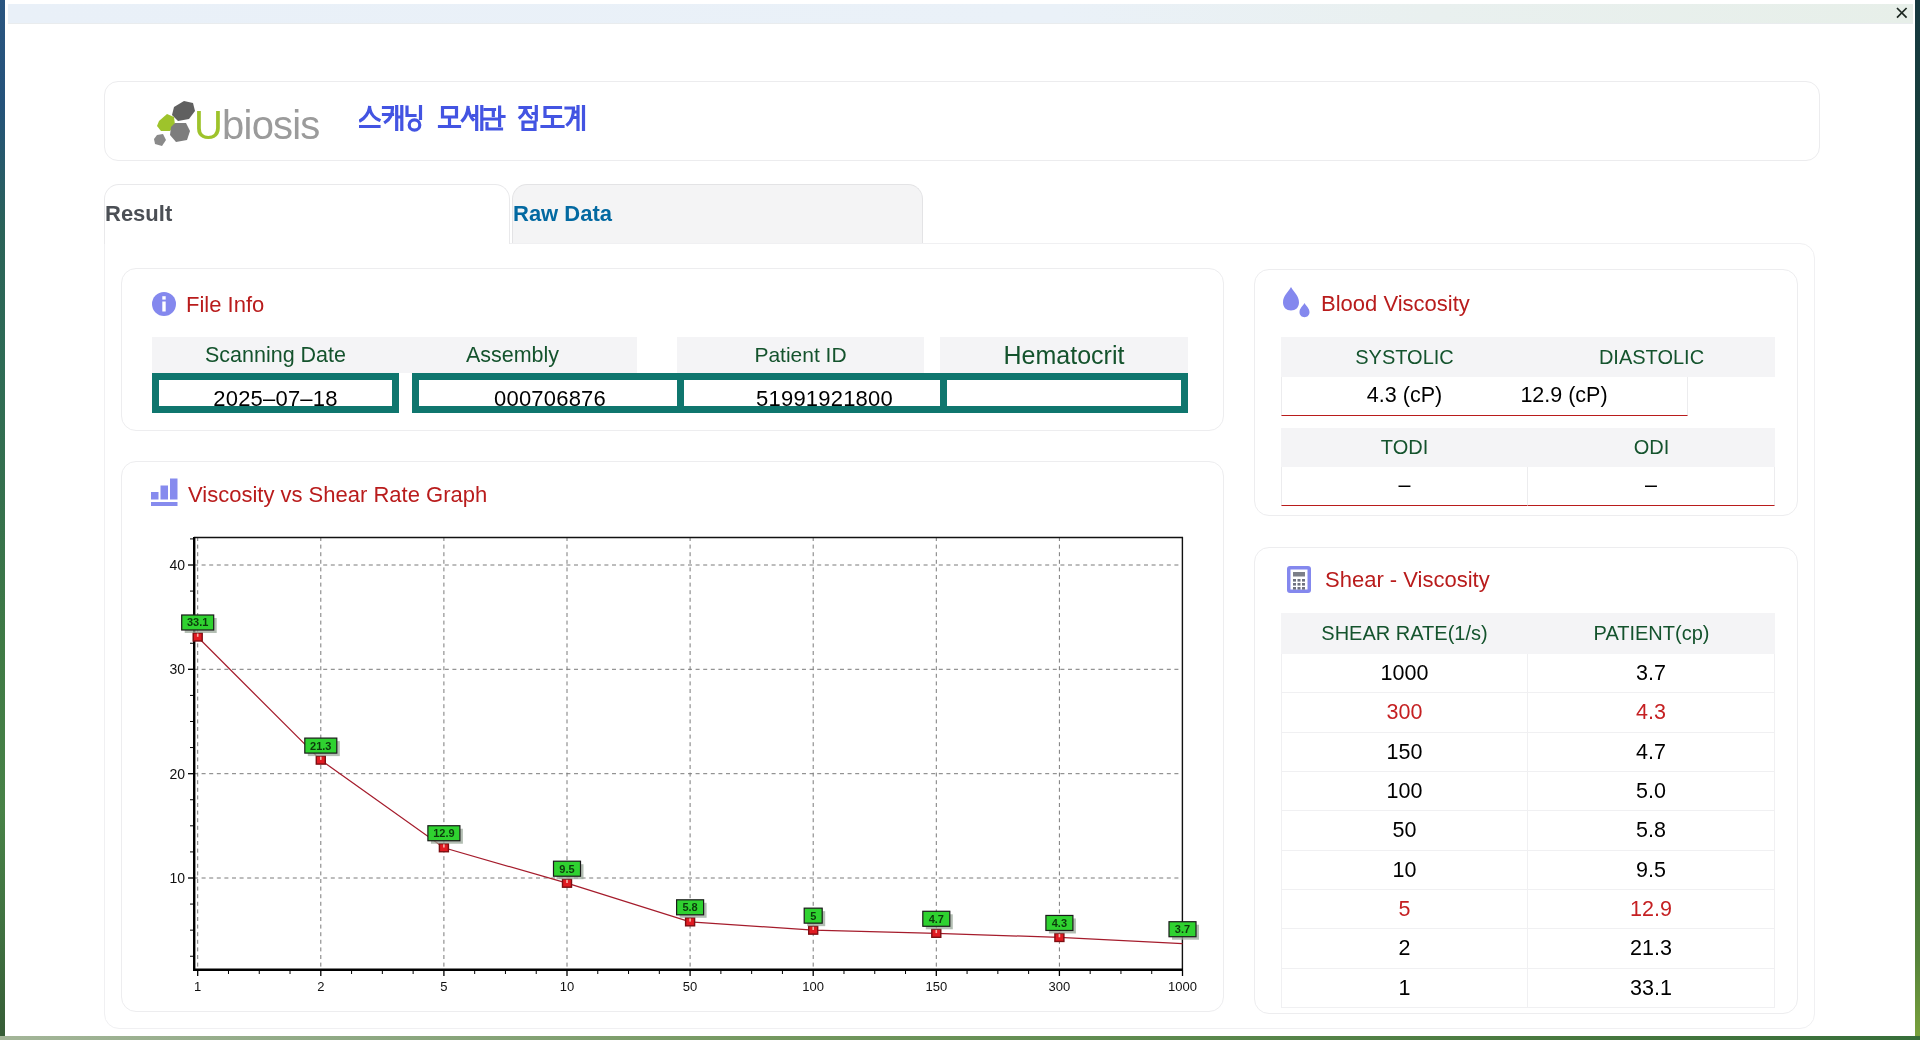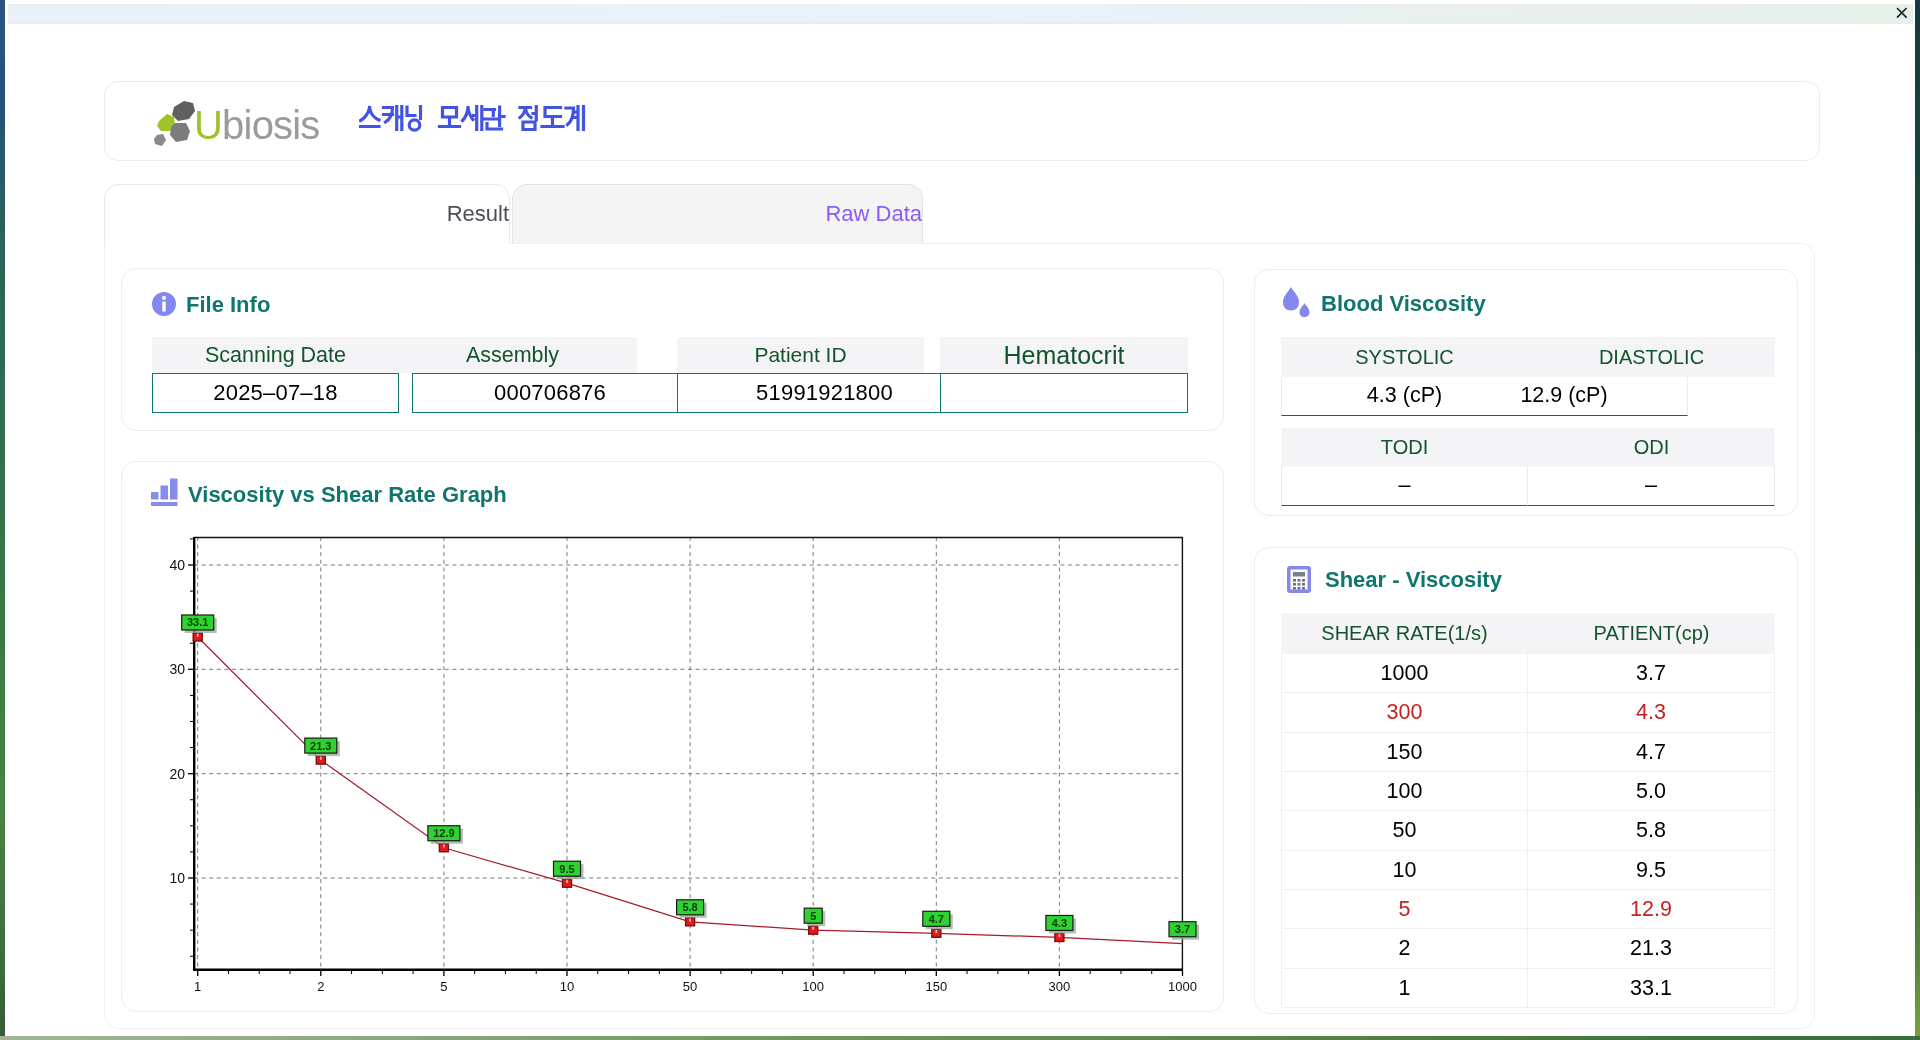--- a/index.html
+++ b/index.html
@@ -8,47 +8,47 @@
 .abs{position:absolute}
 #edgeL{left:0;top:0;width:5px;height:1040px;background:linear-gradient(180deg,#2a5580 0%,#24527a 10%,#2a6258 22%,#2e6b55 35%,#35704d 48%,#3f7a45 62%,#488247 78%,#3f7040 90%,#365c36 100%)}
 #edgeR{right:0;top:0;width:5px;height:1040px;background:linear-gradient(180deg,#16383f 0%,#1b4a39 30%,#245831 55%,#2c6433 75%,#55833a 92%,#7aa23c 100%)}
 #edgeB{left:0;bottom:0;width:1920px;height:4px;background:linear-gradient(90deg,#a3b598 0%,#8fa984 18%,#74985f 40%,#5d8a4e 60%,#49793f 80%,#376e3a 100%)}
 #win{left:5px;top:0;width:1910px;height:1036px;background:#fff}
 #titlebar{left:8px;top:4px;width:1905px;height:20px;background:linear-gradient(90deg,#e9f0f8 0%,#eaf1f8 55%,#e9f0ef 75%,#e7efe9 100%);border-bottom:1px solid #e9ecee}
 #hdrcard{left:104px;top:81px;width:1716px;height:80px;background:#fff;border:1px solid #ececee;border-radius:14px}
 #tabResult{left:104px;top:184px;width:406px;height:60px;background:#fff;border:1px solid #e9e9eb;border-bottom:none;border-radius:15px 15px 0 0;z-index:3}
 #tabRaw{left:512px;top:184px;width:411px;height:59px;background:#f4f4f5;border:1px solid #e3e3e5;border-bottom:none;border-radius:15px 15px 0 0;z-index:1}
 #panel{left:104px;top:243px;width:1711px;height:786px;background:#fff;border:1px solid #f0f0f2;border-radius:0 15px 15px 15px;z-index:2}
-.tabtxt{width:100%;text-align:right;top:16px;font-size:22px;font-weight:normal}
+.tabtxt{width:100%;text-align:left;top:16px;font-size:22px;font-weight:bold}
 .card{background:#fff;border:1px solid #ededef;border-radius:15px;z-index:4}
 #cardFile{left:121px;top:268px;width:1103px;height:163px}
 #cardGraph{left:121px;top:461px;width:1103px;height:551px}
 #cardBlood{left:1254px;top:269px;width:544px;height:247px}
 #cardShear{left:1254px;top:547px;width:544px;height:467px}
 .z{z-index:5}
-.ctitle{font-size:22px;font-weight:bold;color:#0f766e}
+.ctitle{font-size:22px;font-weight:normal;color:#b91c1c}
 .ghead{background:#f4f4f6;color:#14532d;font-size:20px;text-align:center}
-.vcell{background:#fff;text-align:center;color:#000;font-size:22px;border:1px solid #0f766e}
+.vcell{background:#fff;text-align:center;color:#000;font-size:22px;border:7px solid #0f766e}
 .tcell{background:#fff;text-align:center;color:#000;font-size:21.5px;border-right:1px solid #ececee;border-bottom:1px solid #b91c1c}
 .tfirst{border-left:1px solid #ececee}
 .red{color:#c52022}
 </style>
 </head>
 <body>
 <div id="edgeL" class="abs"></div>
 <div id="edgeR" class="abs"></div>
 <div id="edgeB" class="abs"></div>
 <div id="win" class="abs"></div>
 <div id="titlebar" class="abs"></div>
 <svg class="abs" style="left:1894px;top:5px" width="16" height="16" viewBox="0 0 16 16">
     <path d="M3 3 L12.6 12.6 M12.6 3 L3 12.6" stroke="#1c2721" stroke-width="1.7"></path>
   </svg>
 <div id="hdrcard" class="abs"></div>
 <div id="tabRaw" class="abs">
-    <div class="abs tabtxt" style="color:#8b5cf6">Raw Data</div>
+    <div class="abs tabtxt" style="color:#0369a1">Raw Data</div>
   </div>
 <div id="panel" class="abs"></div>
 <div id="tabResult" class="abs">
     <div class="abs tabtxt" style="color:#4b4f55">Result</div>
   </div>
 <div id="cardFile" class="abs card"></div>
 <div id="cardGraph" class="abs card"></div>
 <div id="cardBlood" class="abs card"></div>
 <div id="cardShear" class="abs card"></div>
 

